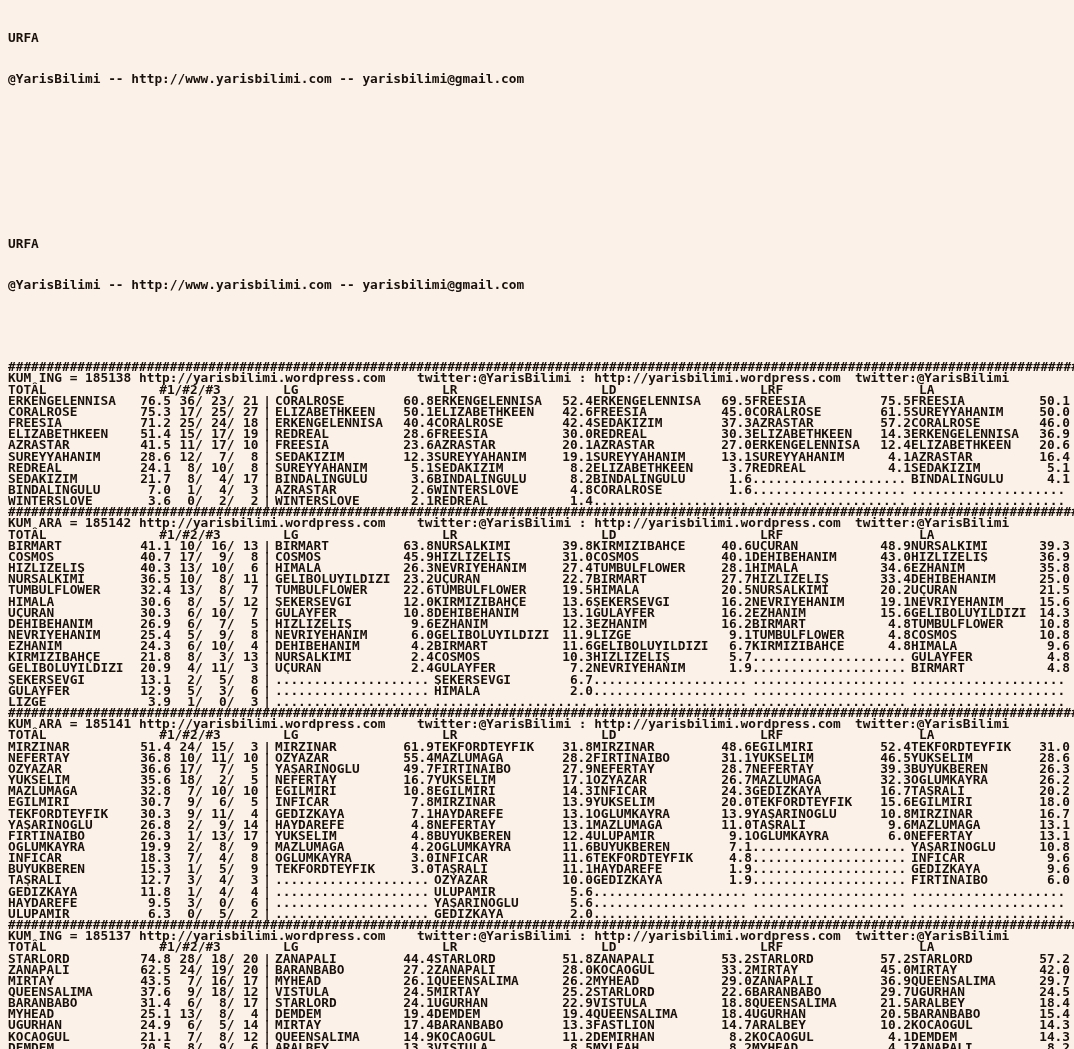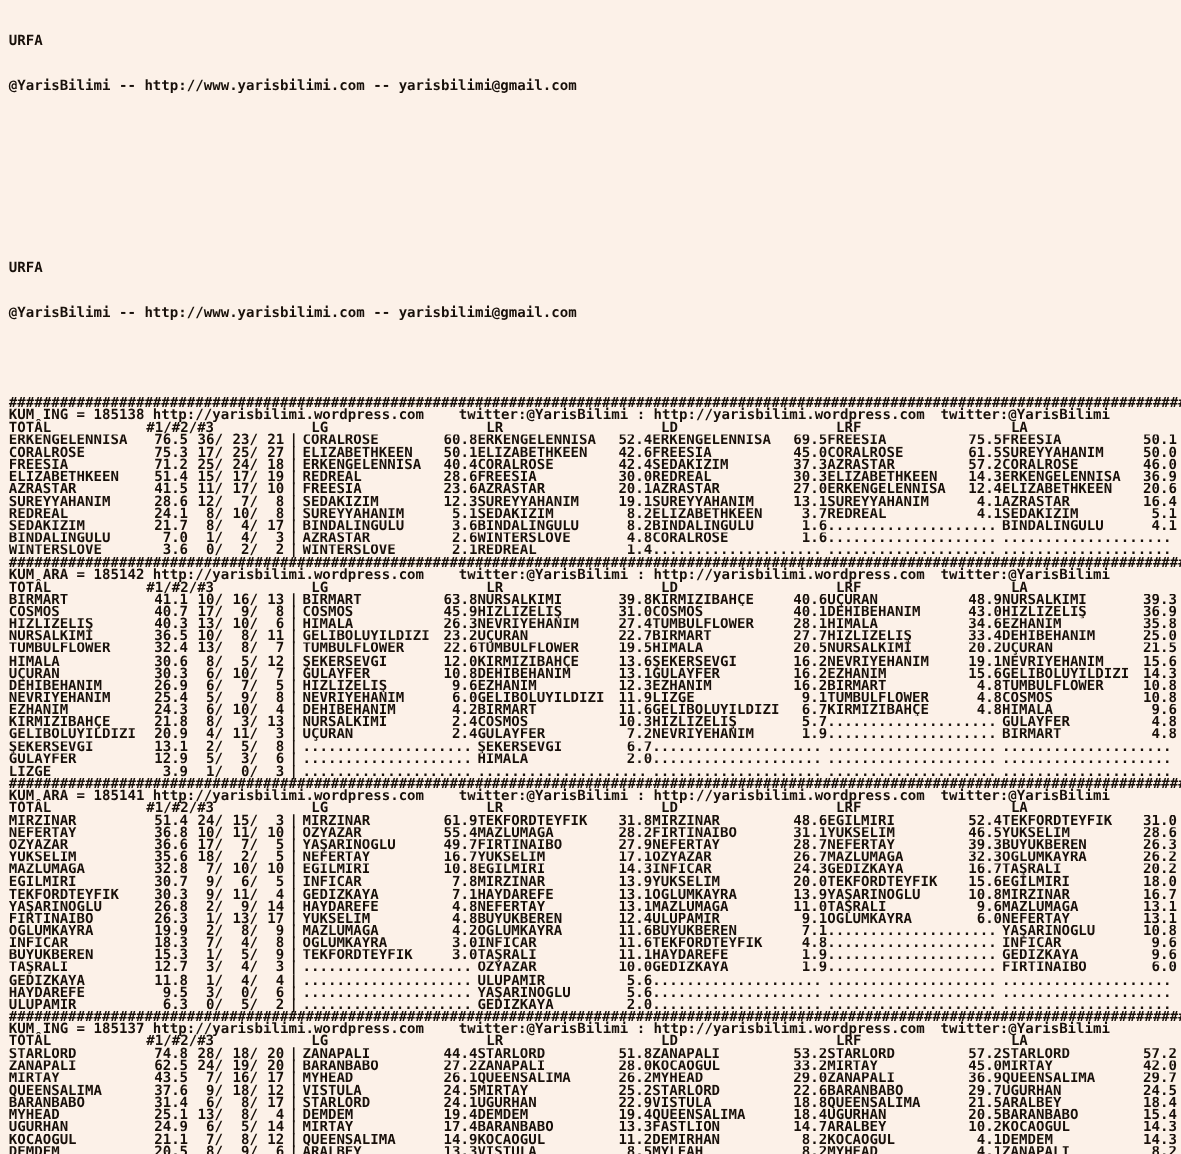--- a/index.html
+++ b/index.html
@@ -5,21 +5,21 @@
   html,body{margin:0;padding:0}
   body{width:1074px;height:1049px;overflow:hidden;background:#fcf1e8}
   .page{font-family:"DejaVu Sans Mono",monospace;font-weight:700;font-size:12.8px;
         color:#18100a;padding:2px 0 0 8px;white-space:pre}
   .line{height:11.16px;line-height:11.3px;white-space:pre}
   .line span{display:inline-block;vertical-align:top}
   .sep{overflow:hidden}
   .tt-left{width:409px}
   .tt-mid{width:438px}
   .ch-total{width:125px}
-  .ch-p{width:126px;text-align:left;padding-right:12px;box-sizing:border-box}
+  .ch-p{width:126px;text-align:center;padding-right:12px;box-sizing:border-box}
   .ch-pipe{width:16px}
   .ch-stat{width:159px;padding-left:8px;box-sizing:border-box}
   .tname{width:125px;overflow:hidden}
   .tval{width:38px;text-align:right}
   .pg{width:88px}
   .pn{width:24px;text-align:right}
   .pipe{width:16px;text-align:center}
   .cell{width:159px;overflow:hidden}
   .nm{width:124px;overflow:hidden}
   .vl{width:35px;text-align:right}

